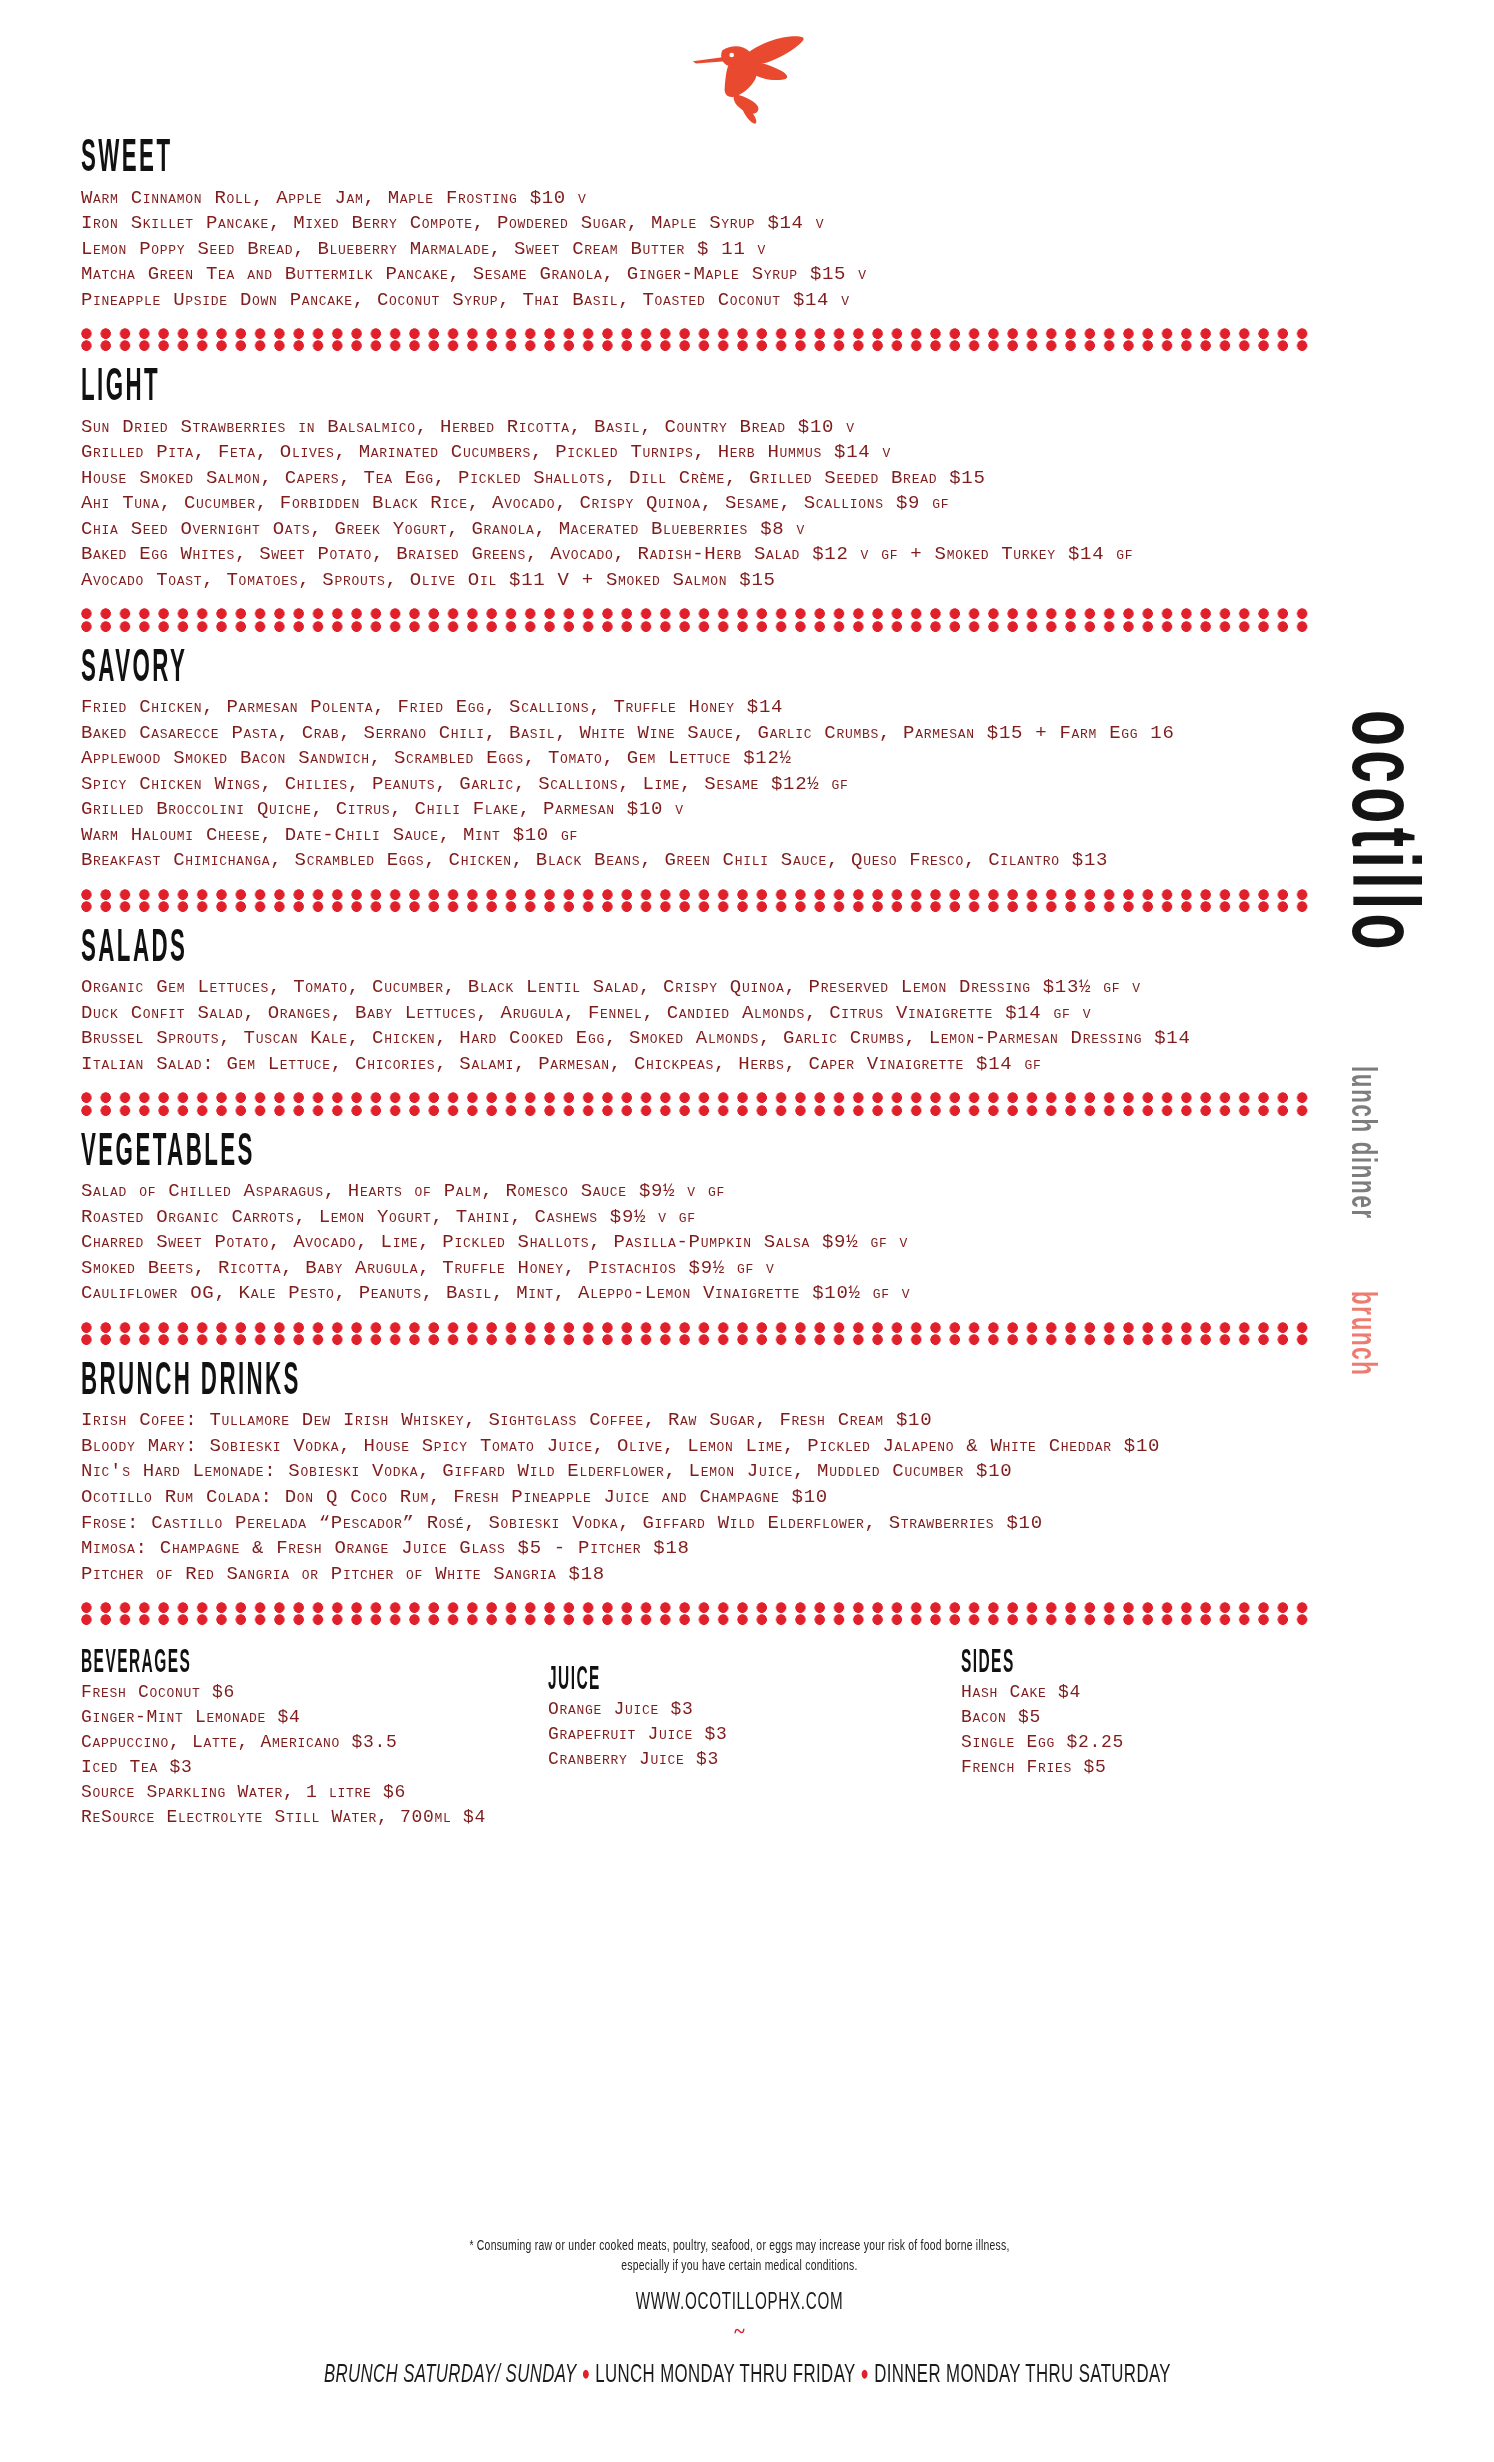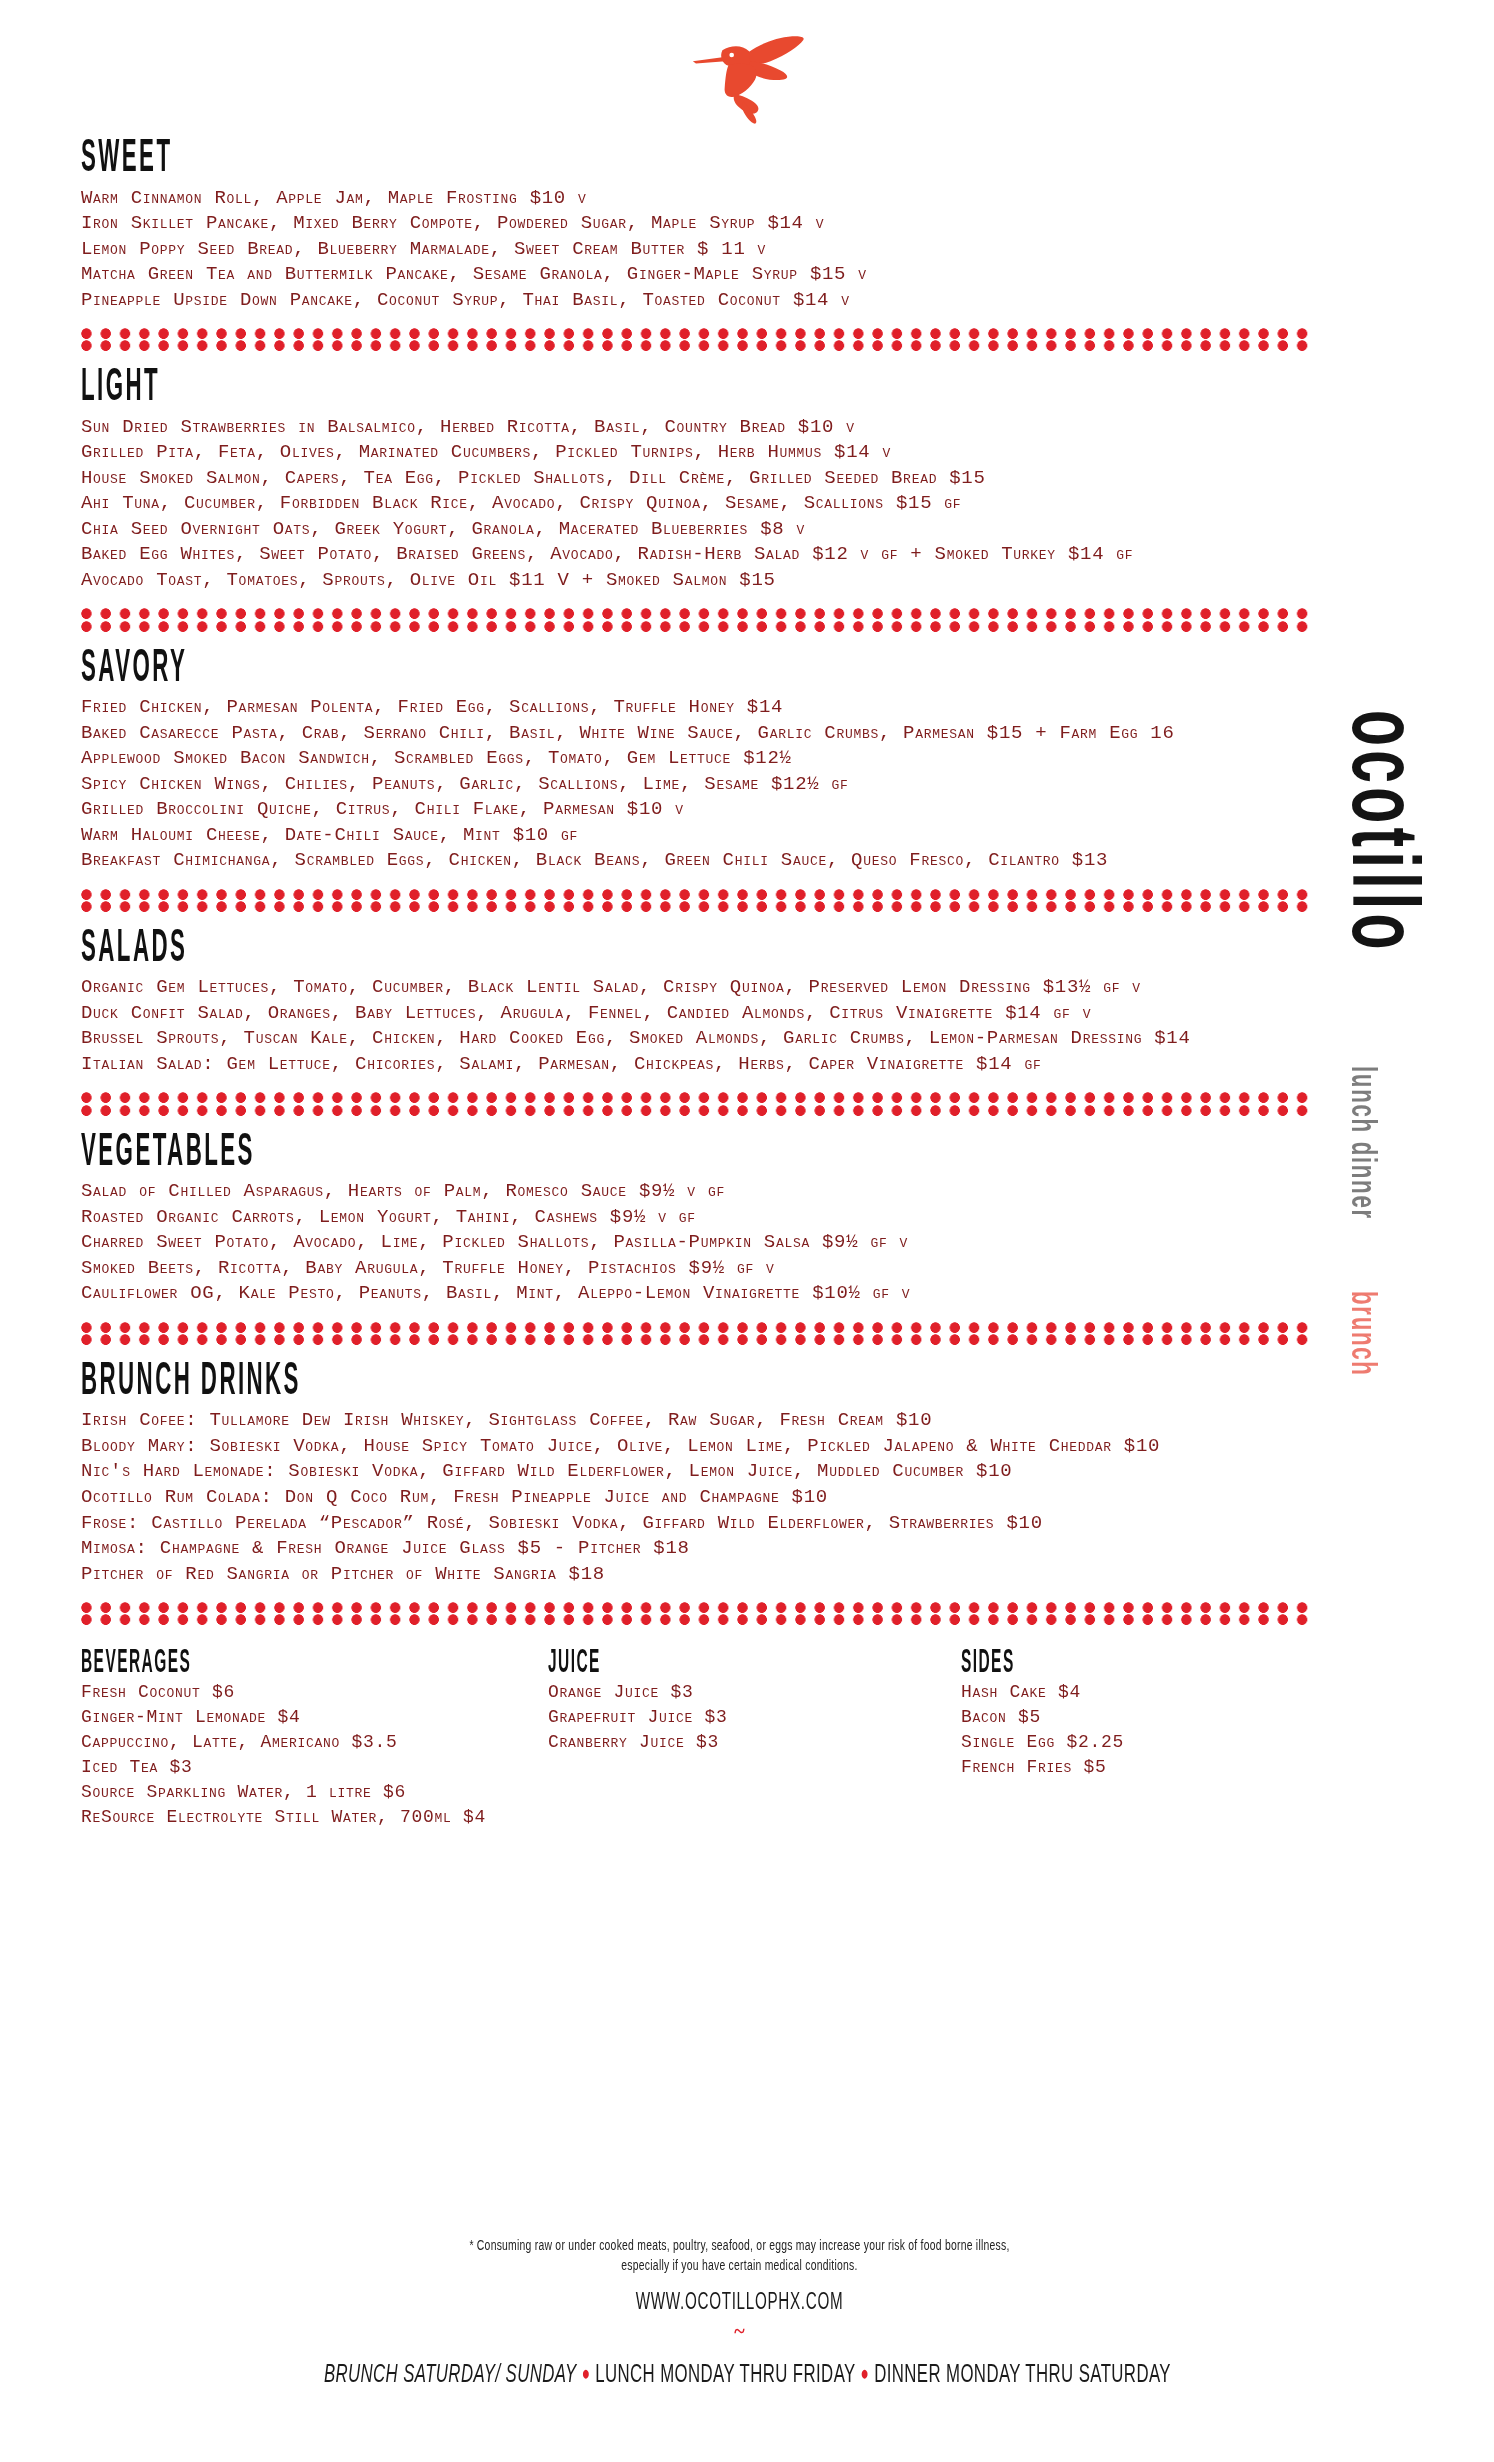--- a/index.html
+++ b/index.html
@@ -86,21 +86,21 @@
     background-repeat: repeat-x, repeat-x;
     width: 1235px;
   }
 
   
   .cols {
     display: flex;
     margin-top: 20px;
   }
   .col-bev { width: 467px; }
-  .col-juice { width: 413px; }
+  .col-juice { width: 413px; margin-top: 17px; }
   .col-sides { width: 327px; }
   .col .items .item { font-size: 18px; line-height: 1.38; }
 
   
   .footer {
     position: absolute;
     left: 0;
     right: 16px;
     top: 2236px;
     text-align: center;
@@ -232,21 +232,21 @@
       </ul>
     </section>
     <div class="divider"></div>
 
     <section>
       <h2 class="sec-head">LIGHT</h2>
       <ul class="items">
         <li class="item">Sun Dried Strawberries in Balsalmico, Herbed Ricotta, Basil, Country Bread  $10   v</li>
         <li class="item">Grilled Pita, Feta, Olives, Marinated Cucumbers, Pickled Turnips, Herb Hummus  $14   v</li>
         <li class="item">House Smoked Salmon, Capers, Tea Egg, Pickled Shallots, Dill Crème, Grilled Seeded Bread  $15</li>
-        <li class="item">Ahi Tuna, Cucumber, Forbidden Black Rice, Avocado, Crispy Quinoa, Sesame, Scallions  $15   gf</li>
+        <li class="item">Ahi Tuna, Cucumber, Forbidden Black Rice, Avocado, Crispy Quinoa, Sesame, Scallions  $9   gf</li>
         <li class="item">Chia Seed Overnight Oats, Greek Yogurt, Granola, Macerated Blueberries  $8   v</li>
         <li class="item">Baked Egg Whites, Sweet Potato, Braised Greens, Avocado, Radish-Herb Salad $12 v gf + Smoked Turkey $14   gf</li>
         <li class="item">Avocado Toast, Tomatoes, Sprouts, Olive Oil $11 V + Smoked Salmon  $15</li>
       </ul>
     </section>
     <div class="divider"></div>
 
     <section>
       <h2 class="sec-head">SAVORY</h2>
       <ul class="items">

